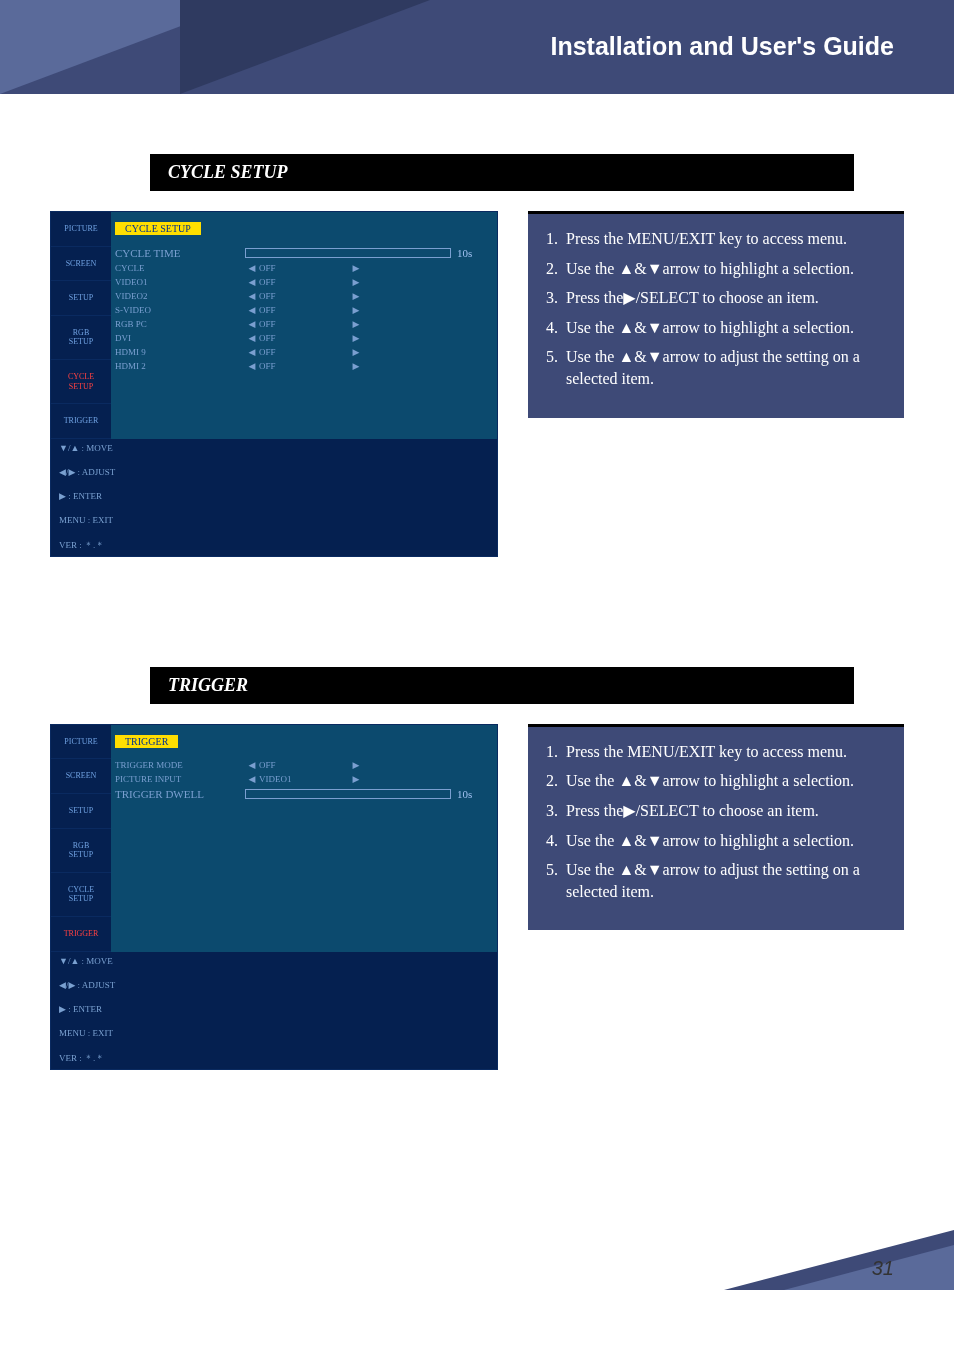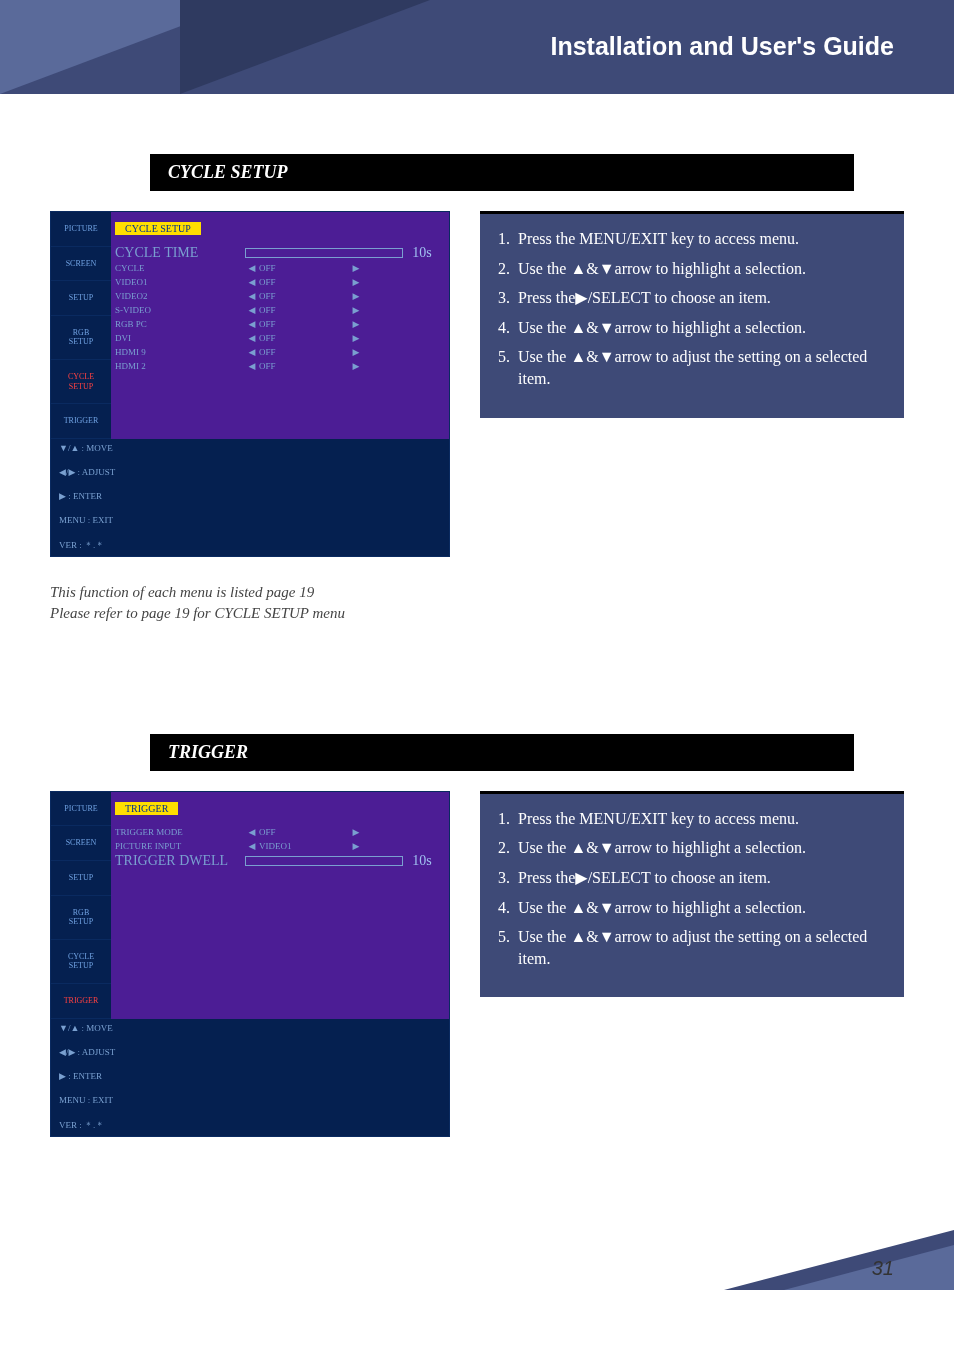--- a/index.html
+++ b/index.html
@@ -59,22 +59,22 @@
   }
 
   .section-body {
     display: flex;
     gap: 30px;
     align-items: flex-start;
   }
 
   
   .osd {
-    width: 400px;
-    background: #4c1d95;
+    width: 448px;
+    background: #0c4a6e;
     color: #7a9fd0;
     font-size: 11px;
     position: relative;
     border: 1px solid #0a2a60;
   }
   .osd-body {
     display: flex;
     min-height: 220px;
   }
   .osd-tabs {
@@ -113,31 +113,31 @@
     height: 14px;
     font-size: 9px;
   }
   .osd-row .label { width: 130px; }
   .osd-row .left-ar, .osd-row .right-ar { width: 14px; text-align:center; }
   .osd-row .val { width: 90px; }
   .osd-slider-row {
     display:flex;
     align-items:center;
     height:16px;
-    font-size:14px;
+    font-size:11px;
   }
   .osd-slider-row .label { width:130px; }
   .osd-slider-row .bar {
     flex:1;
     height:10px;
     border:1px solid #7a9fd0;
     margin-right:6px;
     position:relative;
   }
-  .osd-slider-row .sval { width:30px; text-align:center; color:#a0c0f0; padding-right:4px;}
+  .osd-slider-row .sval { width:30px; text-align:left; color:#a0c0f0; padding-right:4px;}
   .osd-footer {
     background:#052050;
     color:#7aa0d0;
     font-size:9px;
     padding:4px 8px;
     display:flex;
     gap:14px;
     white-space: nowrap;
     flex-direction: column;
   }
@@ -288,24 +288,20 @@
           </div>
         </div>
         <div class="osd-footer">
           <span>▼/▲ : MOVE</span>
           <span>◀/▶ : ADJUST</span>
           <span>▶ : ENTER</span>
           <span>MENU : EXIT</span>
           <span>VER : ＊.＊</span>
         </div>
       </div>
-      <div class="caption">
-        <span>This function of each menu is listed page 19</span><br>
-        <span>Please refer to page 19 for CYCLE SETUP menu</span>
-      </div>
     </div>
 
     <div class="inst">
       <ol>
         <li><span class="num">1.</span><span>Press the MENU/EXIT key to access menu.</span></li>
         <li><span class="num">2.</span><span>Use the ▲&amp;▼arrow to highlight a selection.</span></li>
         <li><span class="num">3.</span><span>Press the▶/SELECT to choose an item.</span></li>
         <li><span class="num">4.</span><span>Use the ▲&amp;▼arrow to highlight a selection.</span></li>
         <li><span class="num">5.</span><span>Use the ▲&amp;▼arrow to adjust the setting on a selected item.</span></li>
       </ol>

